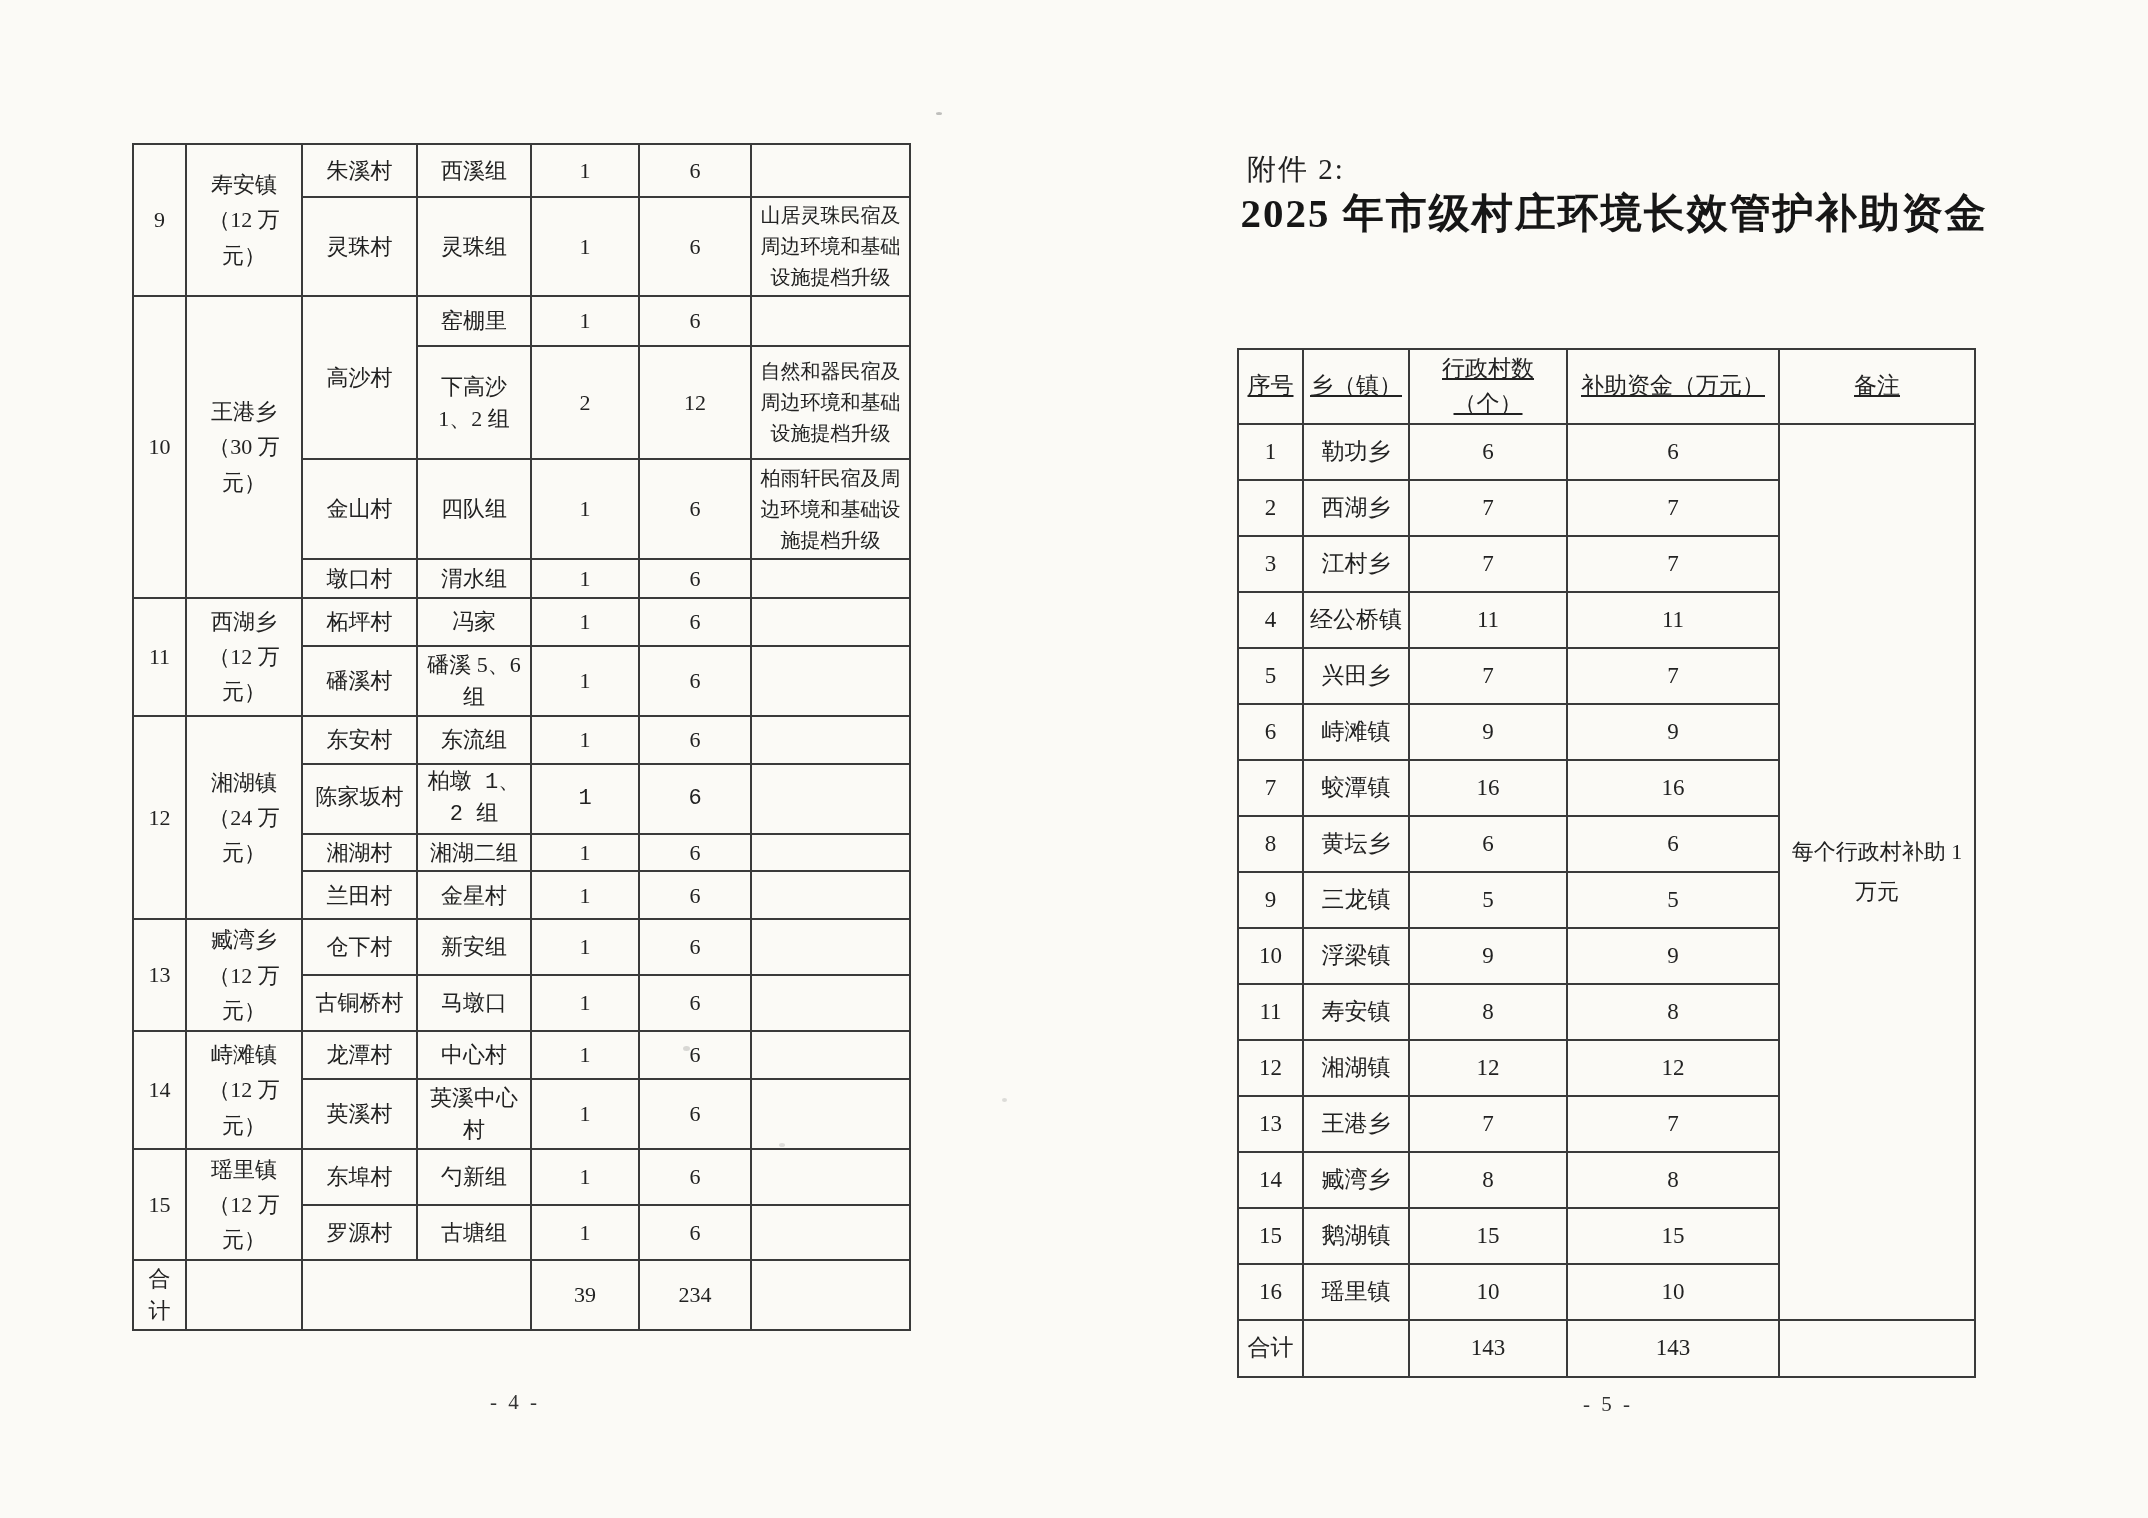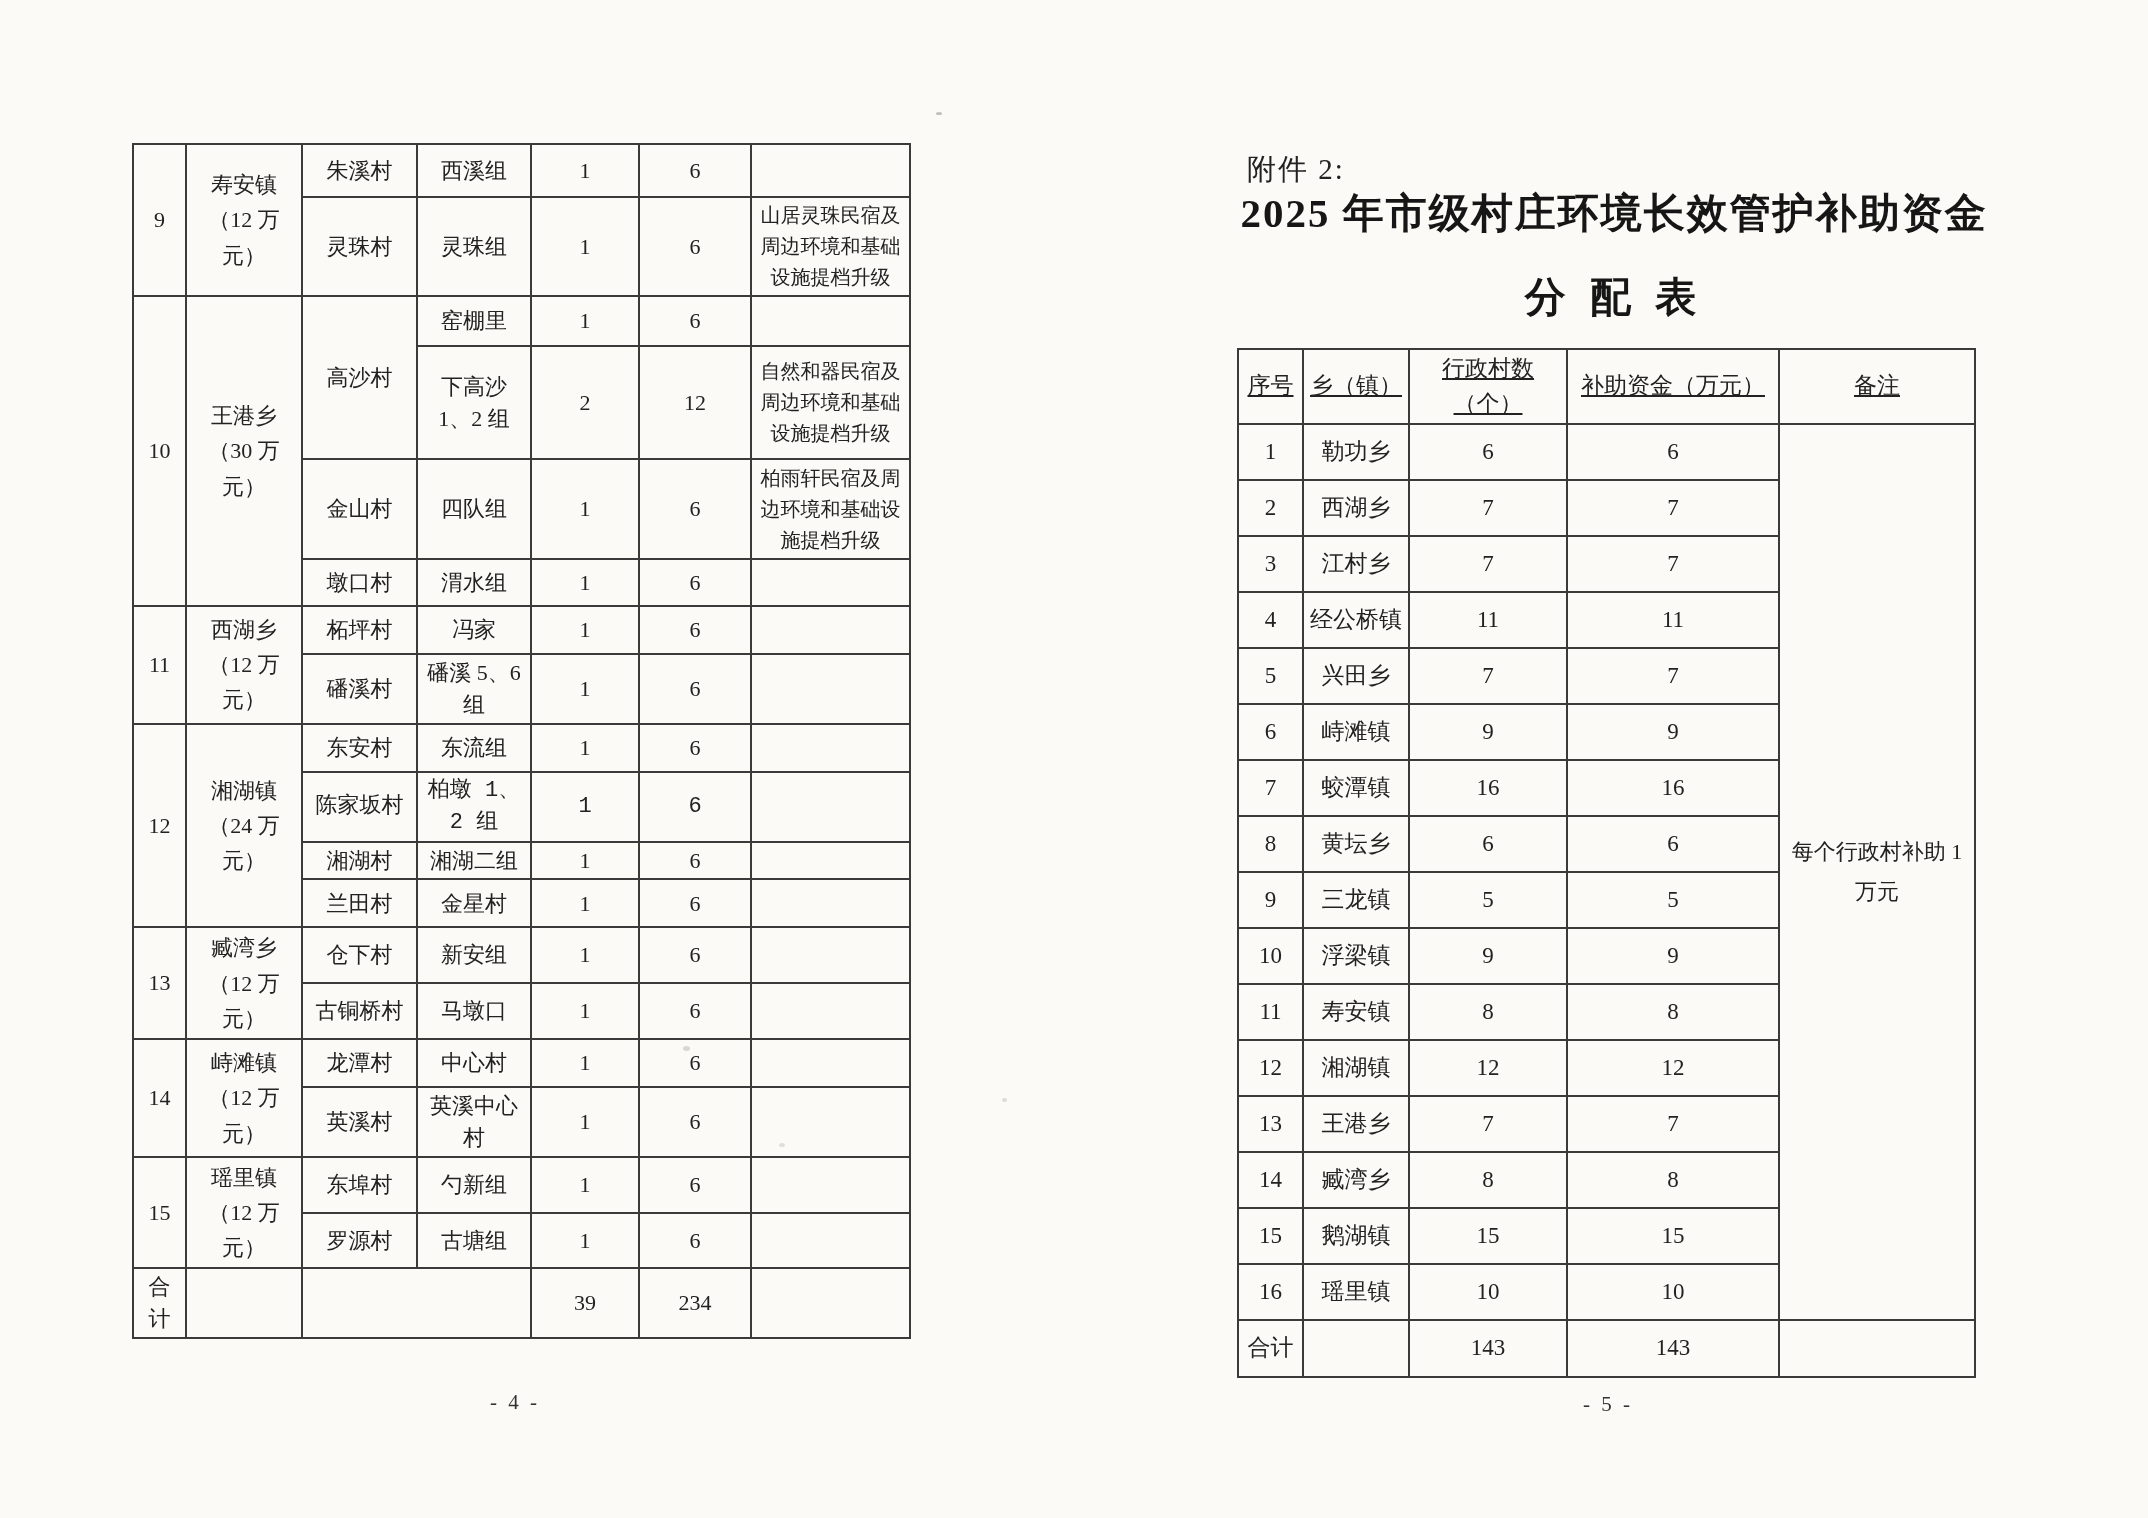--- a/index.html
+++ b/index.html
@@ -138,21 +138,21 @@
           <td class="c-num">12</td>
           <td class="c-remark">自然和器民宿及周边环境和基础设施提档升级</td>
         </tr>
         <tr style="height: 100px;">
           <td class="c-village">金山村</td>
           <td class="c-group">四队组</td>
           <td class="c-num">1</td>
           <td class="c-num">6</td>
           <td class="c-remark">柏雨轩民宿及周边环境和基础设施提档升级</td>
         </tr>
-        <tr style="height: 47px;">
+        <tr style="height: 39px;">
           <td class="c-village">墩口村</td>
           <td class="c-group">渭水组</td>
           <td class="c-num">1</td>
           <td class="c-num">6</td>
           <td class="c-remark"></td>
         </tr>
         <tr style="height: 48px;">
           <td rowspan="2" class="c-no">11</td>
           <td rowspan="2" class="c-town">西湖乡<br>（12 万元）</td>
           <td class="c-village">柘坪村</td>
@@ -254,21 +254,20 @@
           <td class="c-num">234</td>
           <td class="c-remark"></td>
         </tr>
       </tbody>
   </table>
 
   <div class="page-footer" id="footer-left">- 4 -</div>
 
   <div class="attachment-label">附件 2:</div>
   <div class="doc-title-1">2025 年市级村庄环境长效管护补助资金</div>
-  <div class="doc-title-2">分 配 表</div>
 
   <table id="right-table">
     <colgroup>
       <col style="width:65px">
         <col style="width:106px">
         <col style="width:158px">
       <col style="width:212px">
         <col style="width:196px">
     </colgroup>
     <tbody id="right-tbody">

